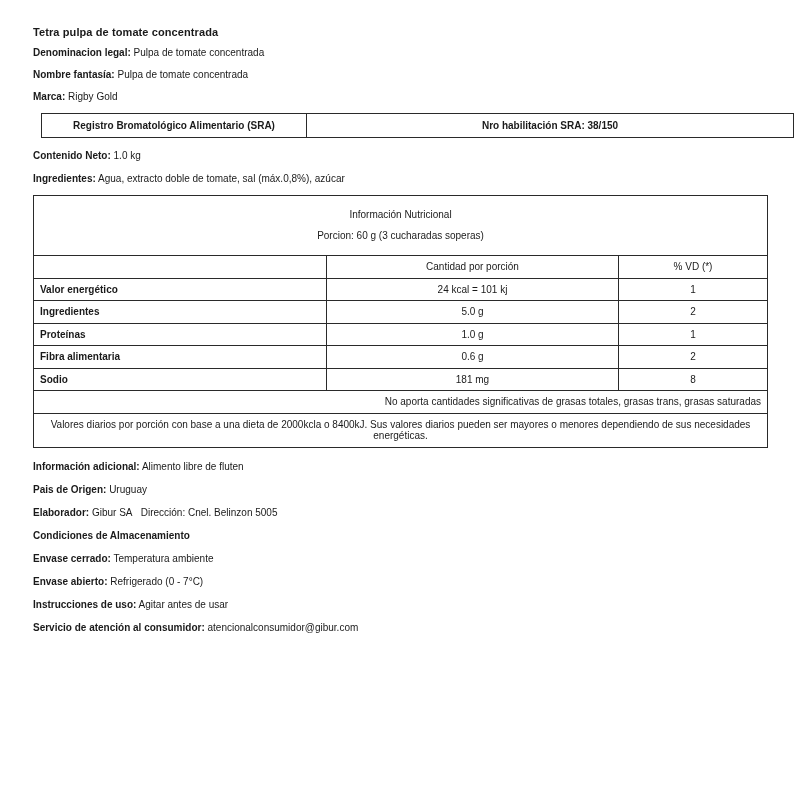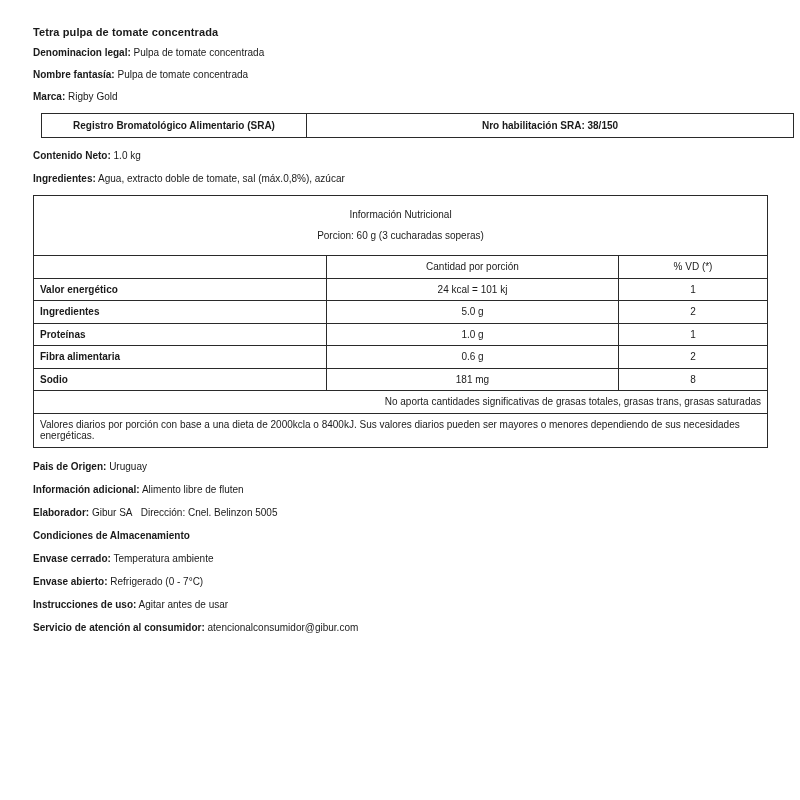--- a/index.html
+++ b/index.html
@@ -113,20 +113,21 @@
   td.nut-vd {
     text-align: center;
   }
   td.foot-cell {
     text-align: right;
     padding: 6px 8px;
     border-top: 1.3px solid #2a2a2a;
     border-bottom: none;
   }
   td.foot-cell-last {
+    text-align: center;
     padding: 5px 8px 6px 8px;
     border-top: none;
     border-bottom: 1.3px solid #2a2a2a;
   }
 
   .bottom-block {
     margin-top: 13px;
   }
   .bottom-block .field-line {
     margin-bottom: 12px;
@@ -223,27 +224,27 @@
       </tr>
       <tr>
         <td class="foot-cell-last" colspan="3">Valores diarios por porción con base a una dieta de 2000kcla o 8400kJ. Sus valores diarios pueden ser mayores o menores dependiendo de sus necesidades energéticas.</td>
       </tr>
     </tbody>
   </table>
 
   <div class="bottom-block">
 
     <div class="field-line">
+      <span class="lbl">Información adicional:</span>
+      <span class="val">Alimento libre de fluten</span>
+    </div>
+
+    <div class="field-line">
       <span class="lbl">Pais de Origen:</span>
       <span class="val">Uruguay</span>
-    </div>
-
-    <div class="field-line">
-      <span class="lbl">Información adicional:</span>
-      <span class="val">Alimento libre de fluten</span>
     </div>
 
     <div class="field-line">
       <span class="lbl">Elaborador:</span>
       <span class="val">Gibur SA</span>
       <span class="lbl2">Dirección:</span>
       <span class="val">Cnel. Belinzon 5005</span>
     </div>
 
     <div class="field-line">

